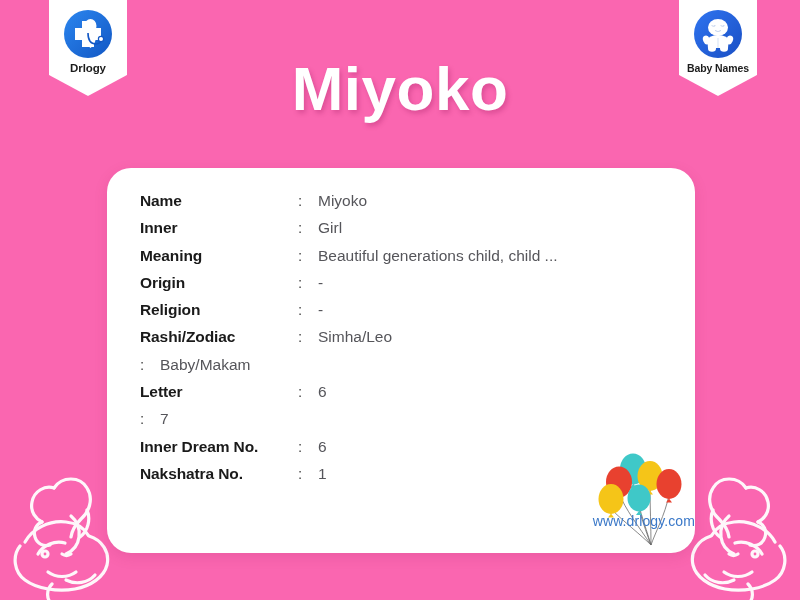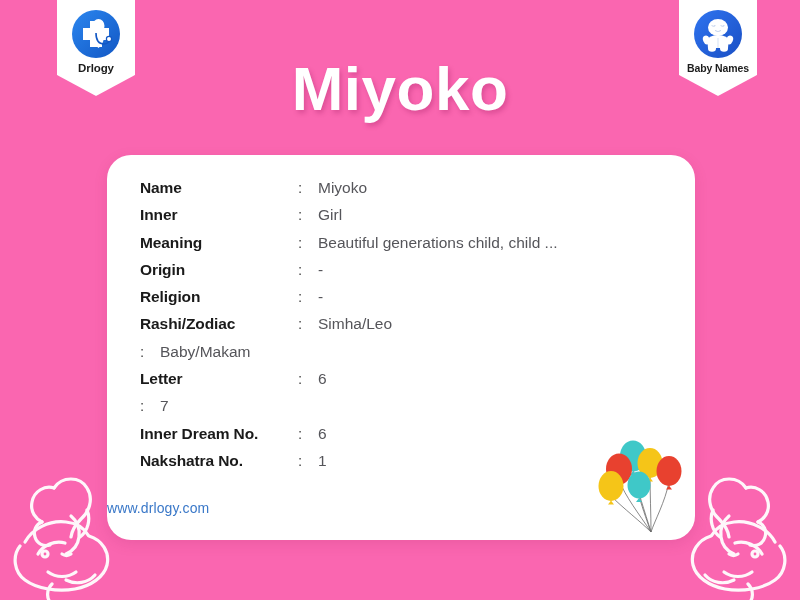--- a/index.html
+++ b/index.html
@@ -31,21 +31,20 @@
   }
   .corner-art.left  { left: -8px; }
   .corner-art.right { right: -8px; transform: scaleX(-1); }
 
   
   .badge {
     position: absolute;
     top: 0;
     width: 78px;
     height: 96px;
-    margin-left: 8px;
   }
   .badge.left  { left: 49px; }
   .badge.right { right: 43px; }
   .badge-body {
     position: absolute;
     inset: 0;
     background: #ffffff;
     -webkit-clip-path: polygon(0 0, 100% 0, 100% 78%, 50% 100%, 0 78%);
     clip-path: polygon(0 0, 100% 0, 100% 78%, 50% 100%, 0 78%);
     box-shadow: 0 1px 3px rgba(0,0,0,0.18);
@@ -96,21 +95,21 @@
     color: #ffffff;
     letter-spacing: 0.5px;
     line-height: 1;
     text-shadow: 2px 3px 5px rgba(150,20,85,0.30);
   }
 
   
   #info-card {
     position: absolute;
     left: 107px;
-    top: 155px;
+    top: 168px;
     width: 588px;
     height: 385px;
     background: #ffffff;
     border-radius: 24px;
     box-shadow: 0 4px 14px rgba(140,20,80,0.13);
     overflow: hidden;
   }
 
   
   #detail-list {
@@ -144,21 +143,21 @@
     white-space: nowrap;
     overflow: hidden;
   }
 
   
   #site-url {
     position: absolute;
     left: 0;
     right: 0;
     top: 345px;
-    text-align: left;
+    text-align: right;
     font-size: 14px;
     color: #3a78c8;
     letter-spacing: 0.1px;
   }
 
   
   #balloons {
     position: absolute;
     right: 4px;
     bottom: -2px;

